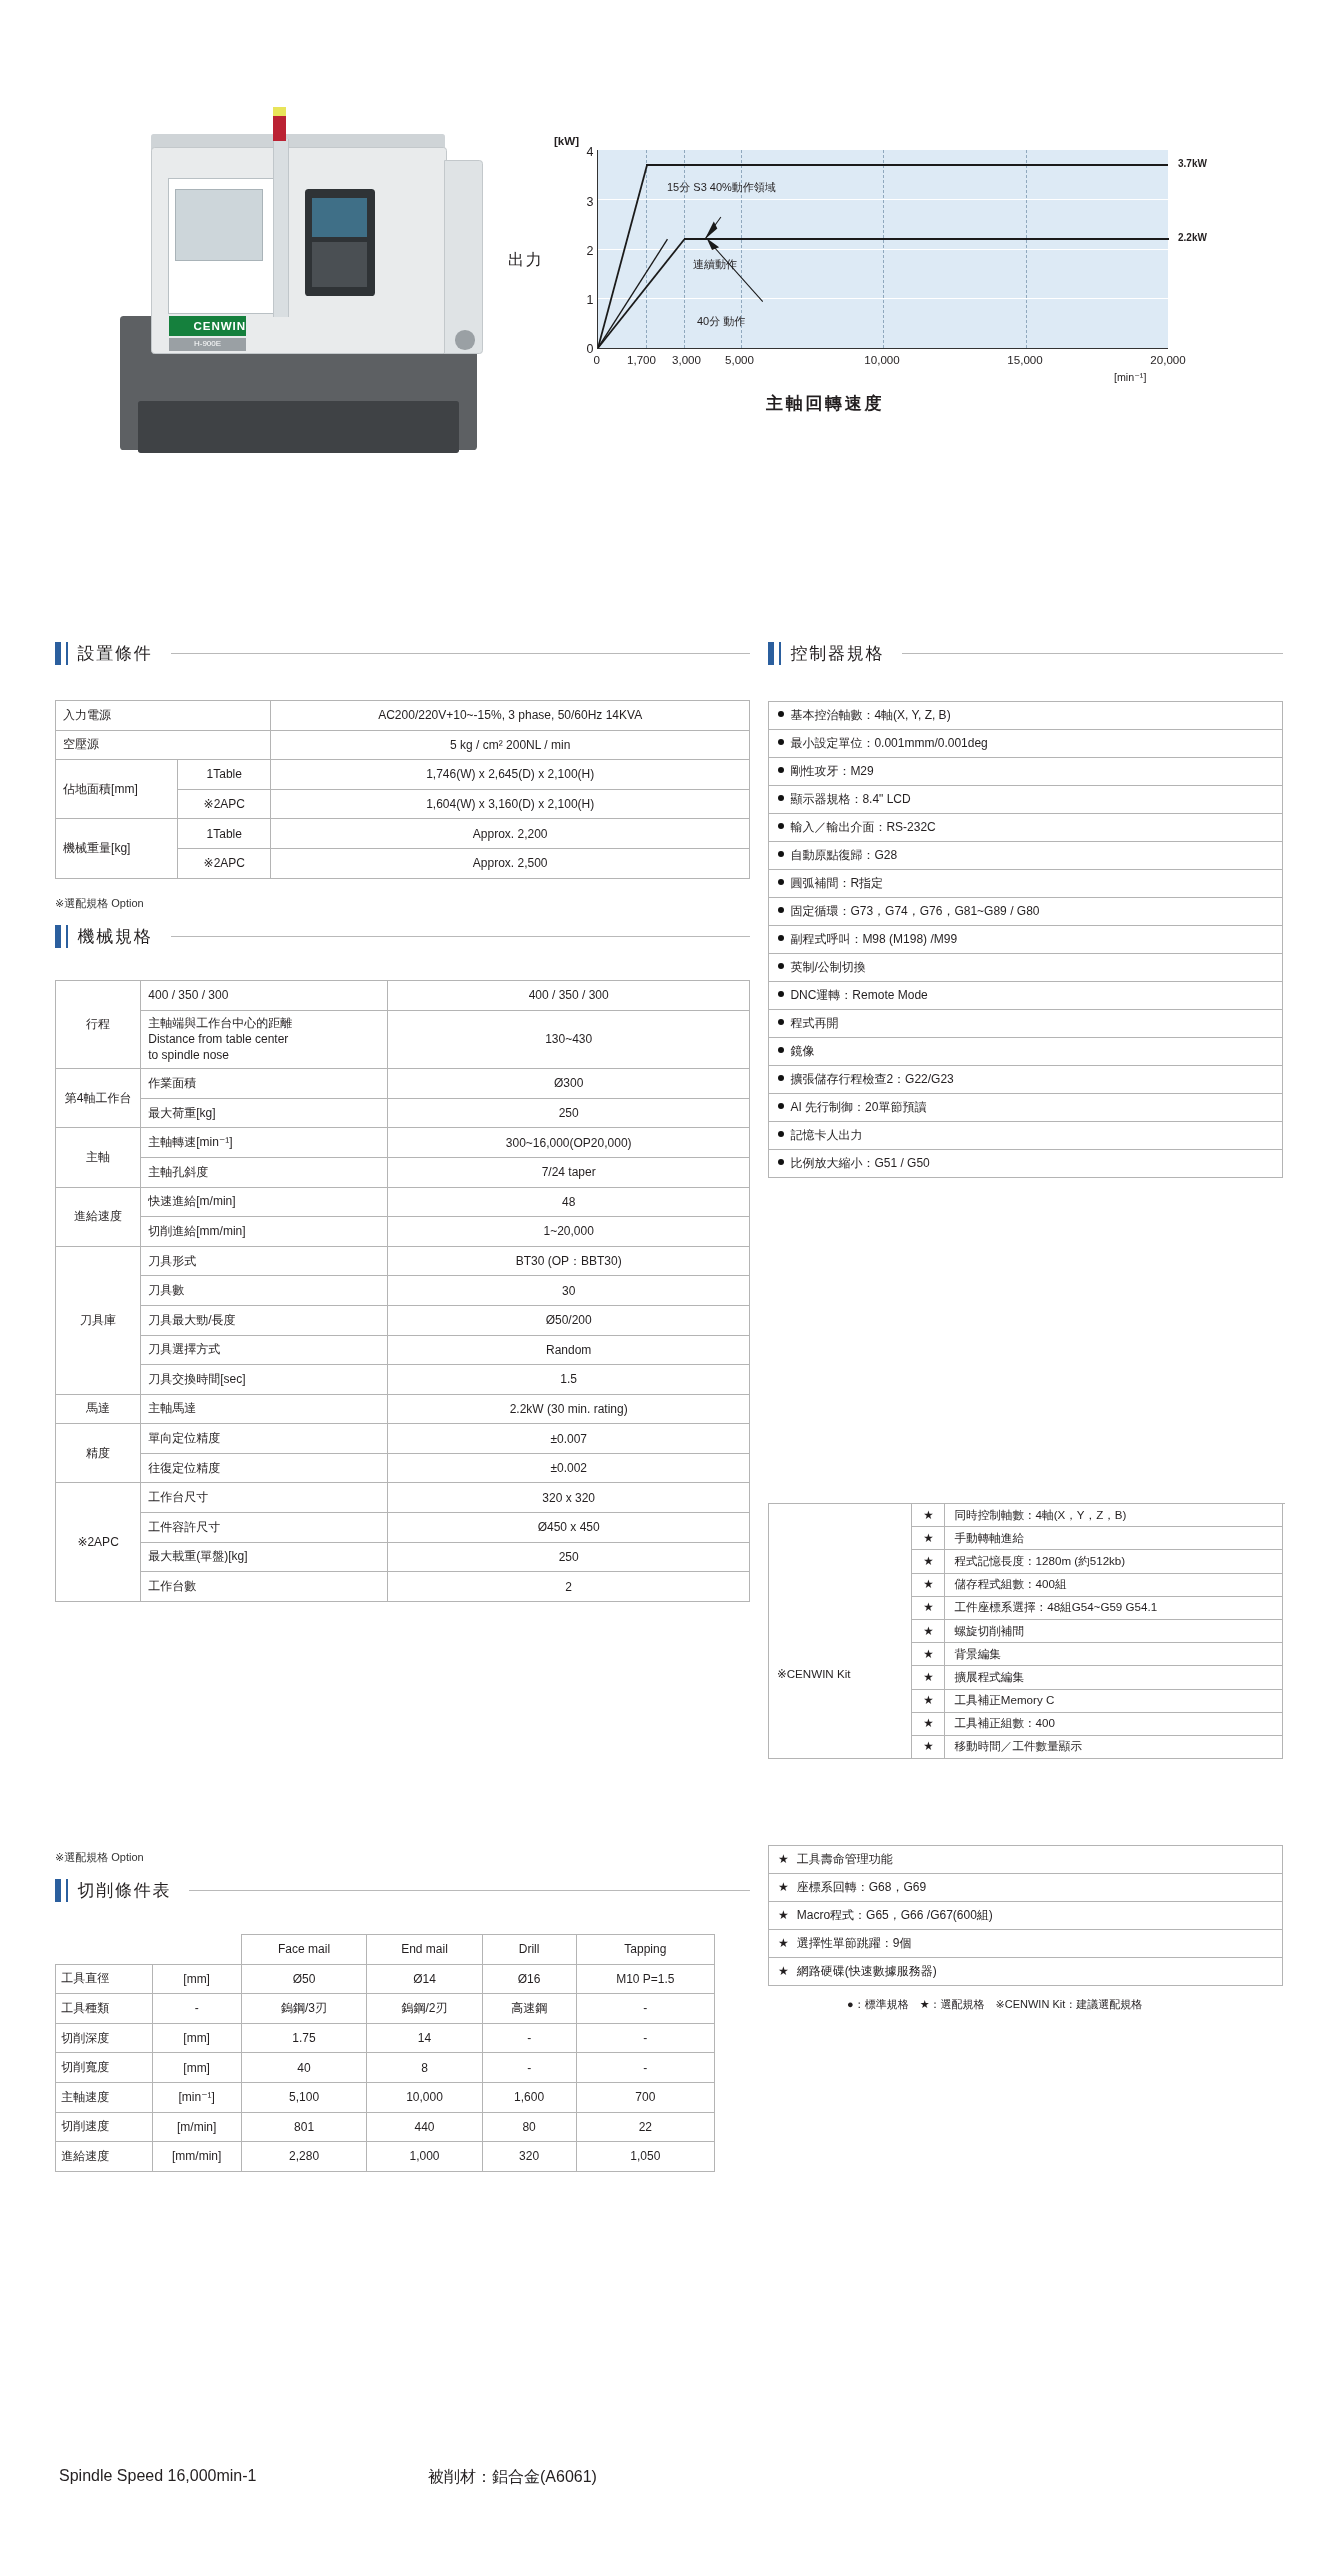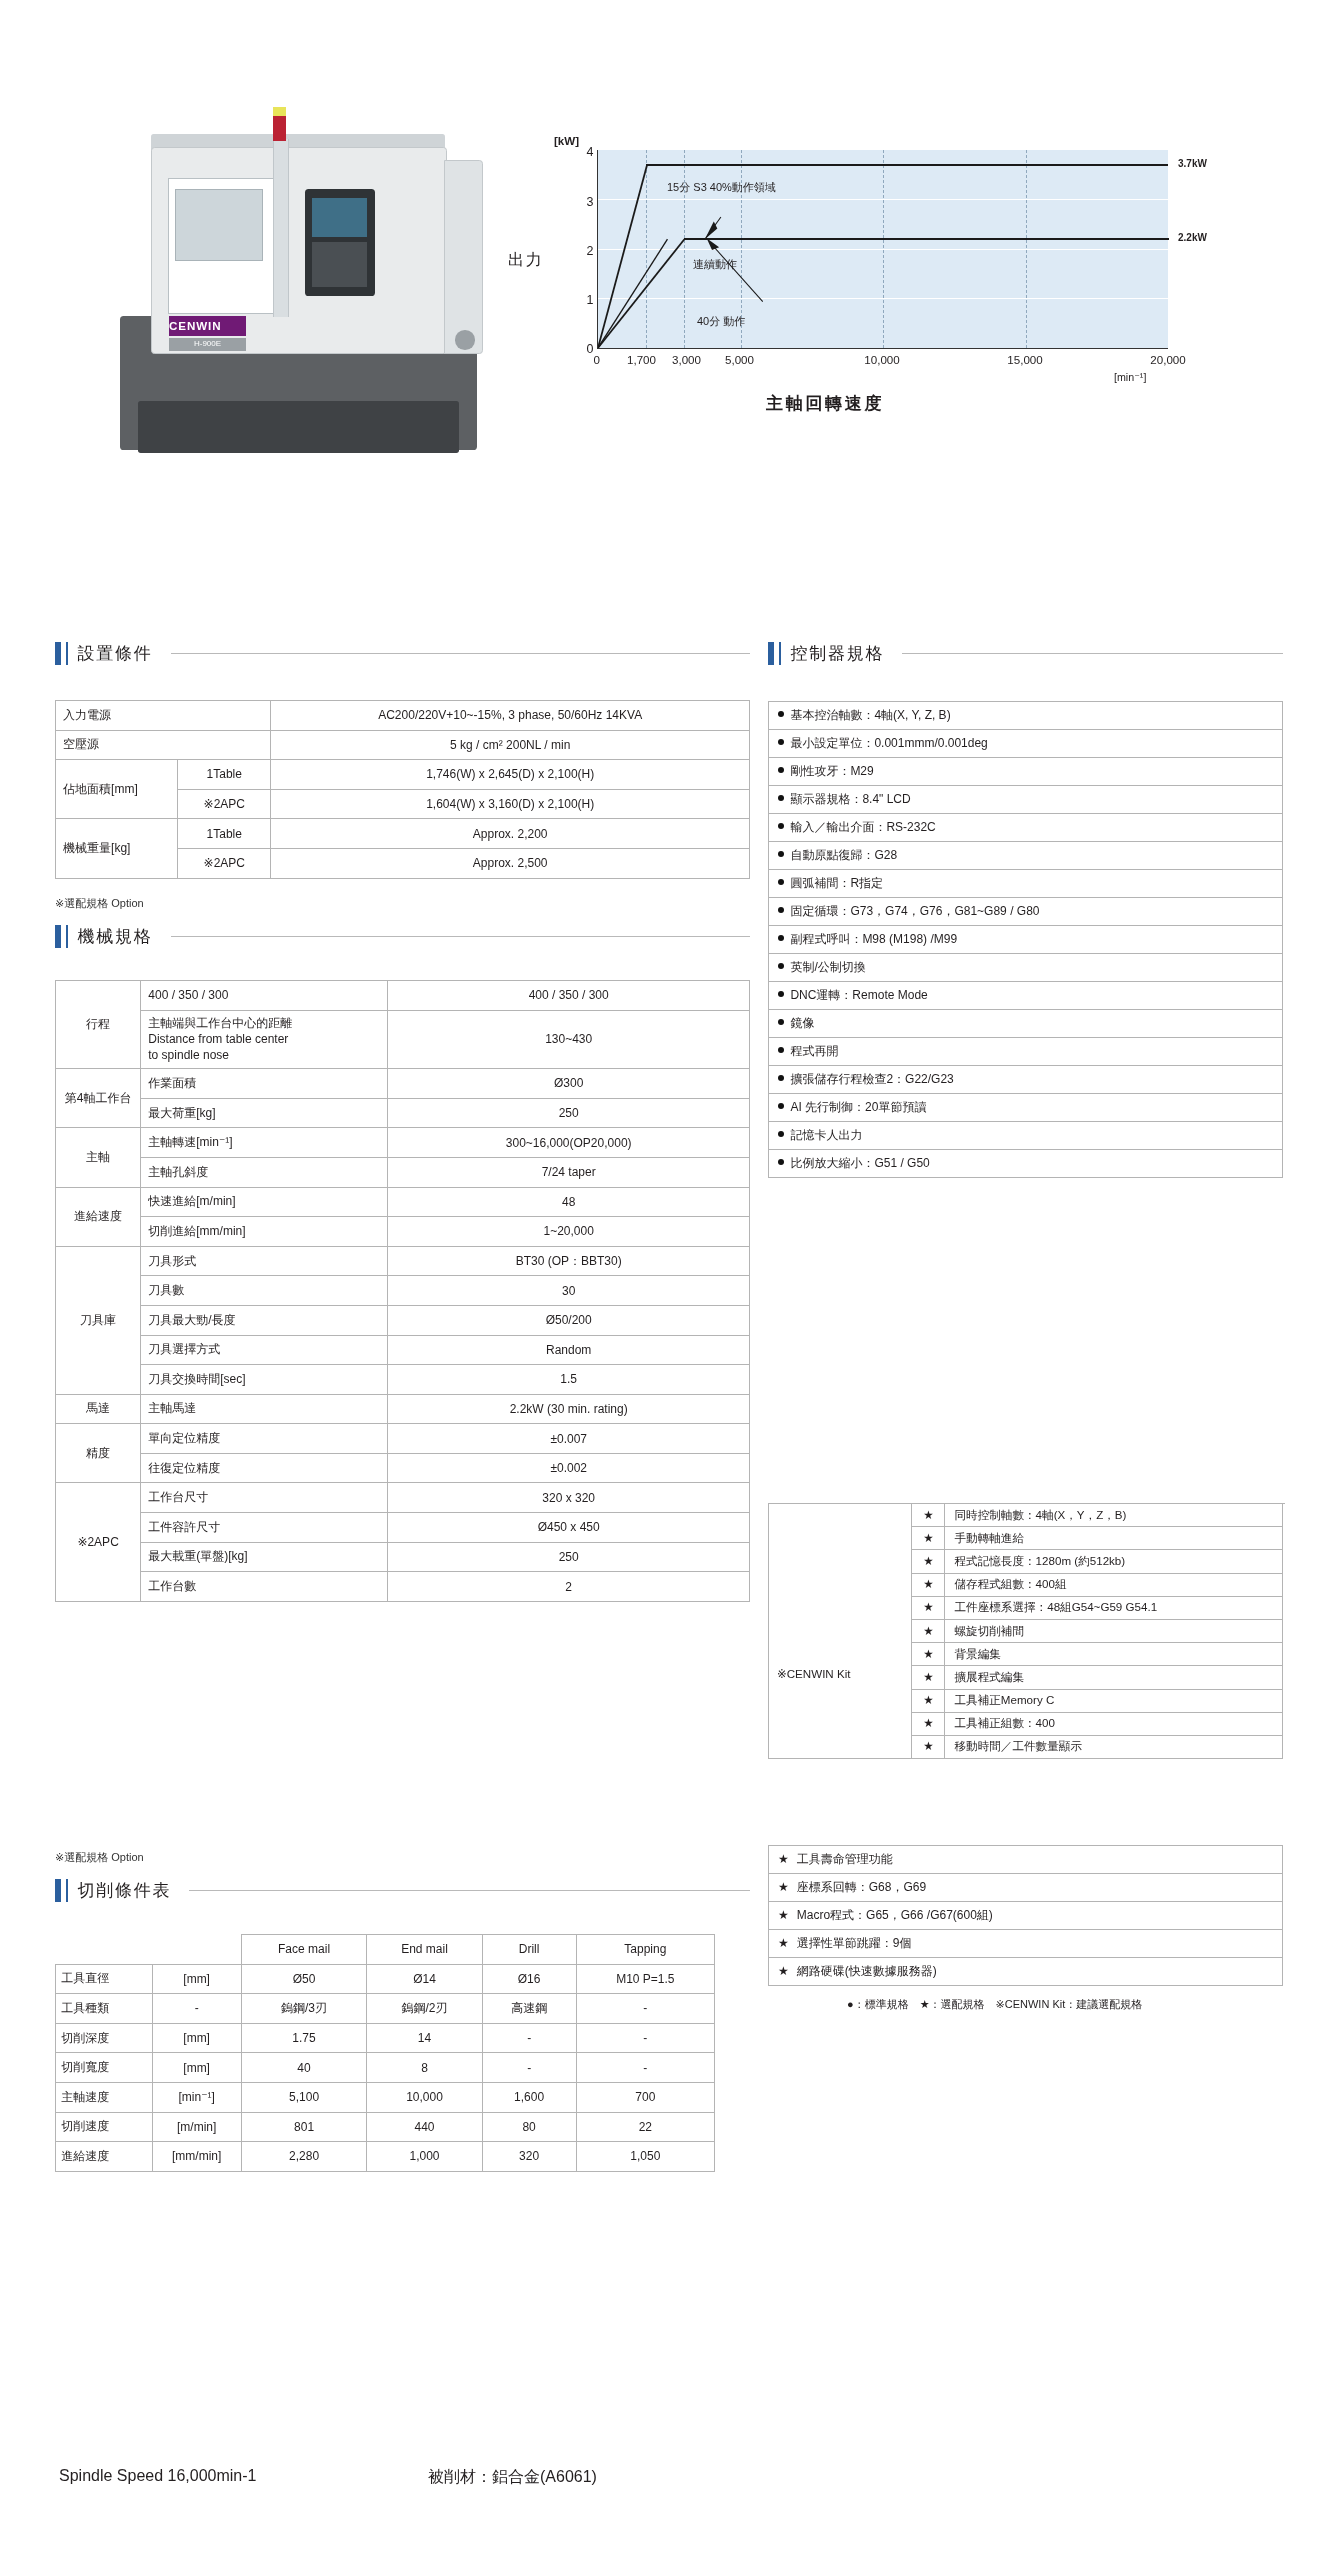--- a/index.html
+++ b/index.html
@@ -17,21 +17,21 @@
   .mp-body{position:absolute;left:53px;top:40px;width:294px;height:205px;background:#e9ebec;border:0.9px solid #c3c8cb;border-radius:3.6px;}
   .mp-body-top{position:absolute;left:53px;top:27px;width:294px;height:19.6px;background:#cfd4d7;border-radius:2.7px 2.7px 0 0;}
   .mp-door{position:absolute;left:70px;top:71px;width:105px;height:134px;background:#ffffff;border:0.9px solid #b9c0c4;}
   .mp-door-glass{position:absolute;left:77px;top:82px;width:86px;height:70px;background:#cdd6da;border:0.9px solid #a9b3b8;}
   .mp-panel{position:absolute;left:207px;top:82px;width:70px;height:107px;background:#2f3336;border-radius:3.6px;}
   .mp-screen{position:absolute;left:214px;top:91px;width:55px;height:39px;background:#3f6f87;}
   .mp-screen2{position:absolute;left:214px;top:135px;width:55px;height:45px;background:#4a4f53;}
   .mp-col{position:absolute;left:175px;top:32px;width:14.3px;height:178px;background:#d9dee1;border-left:0.9px solid #c0c6ca;border-right:0.9px solid #c0c6ca;}
   .mp-light{position:absolute;left:175px;top:7.1px;width:12.5px;height:27px;background:#b23;}
   .mp-light2{position:absolute;left:175px;top:0px;width:12.5px;height:9px;background:#e8e45a;}
-  .mp-logo{position:absolute;left:71px;top:209px;width:77px;height:19.6px;background:#701a75;color:#fff;font-size:11.6px;font-weight:bold;letter-spacing:0.9px;text-align:left;line-height:19.6px;}
+  .mp-logo{position:absolute;left:71px;top:209px;width:77px;height:19.6px;background:#15803d;color:#fff;font-size:11.6px;font-weight:bold;letter-spacing:0.9px;text-align:right;line-height:19.6px;}
   .mp-model{position:absolute;left:71px;top:231px;width:77px;height:12.5px;background:#9aa0a4;color:#fff;font-size:8px;text-align:center;line-height:12.5px;}
   .mp-right{position:absolute;left:346px;top:53px;width:37px;height:192px;background:#dfe3e5;border:0.9px solid #c3c8cb;border-radius:0 3.6px 3.6px 0;}
   .mp-knob{position:absolute;left:357px;top:223px;width:19.6px;height:19.6px;border-radius:50%;background:#9aa0a4;}
 
   
   .chart-wrap{position:absolute;left:499px;top:125px;width:784px;height:374px;}
   .chart-plot{position:absolute;left:98px;top:25px;width:570px;height:198px;background:#ddeaf5;border-left:0.9px solid #333;border-bottom:0.9px solid #333;}
   .chart-plot .hline{position:absolute;left:0;width:100%;height:0.9px;background:#ffffff;}
   .chart-plot .vdash{position:absolute;top:0;height:100%;width:0;border-left:0.9px dashed #8fa8bd;}
   .chart-unit{position:absolute;left:55px;top:9px;font-size:11.6px;font-weight:bold;}
@@ -395,22 +395,22 @@
     <div class="ctl-item"><span class="dot"></span><span>最小設定單位：0.001mmm/0.001deg</span></div>
     <div class="ctl-item"><span class="dot"></span><span>剛性攻牙：M29</span></div>
     <div class="ctl-item"><span class="dot"></span><span>顯示器規格：8.4" LCD</span></div>
     <div class="ctl-item"><span class="dot"></span><span>輸入／輸出介面：RS-232C</span></div>
     <div class="ctl-item"><span class="dot"></span><span>自動原點復歸：G28</span></div>
     <div class="ctl-item"><span class="dot"></span><span>圓弧補間：R指定</span></div>
     <div class="ctl-item"><span class="dot"></span><span>固定循環：G73，G74，G76，G81~G89 / G80</span></div>
     <div class="ctl-item"><span class="dot"></span><span>副程式呼叫：M98 (M198) /M99</span></div>
     <div class="ctl-item"><span class="dot"></span><span>英制/公制切換</span></div>
     <div class="ctl-item"><span class="dot"></span><span>DNC運轉：Remote Mode</span></div>
+    <div class="ctl-item"><span class="dot"></span><span>程式再開</span></div>
     <div class="ctl-item"><span class="dot"></span><span>鏡像</span></div>
-    <div class="ctl-item"><span class="dot"></span><span>程式再開</span></div>
     <div class="ctl-item"><span class="dot"></span><span>擴張儲存行程檢查2：G22/G23</span></div>
     <div class="ctl-item"><span class="dot"></span><span>AI 先行制御：20單節預讀</span></div>
     <div class="ctl-item"><span class="dot"></span><span>記憶卡人出力</span></div>
     <div class="ctl-item" style="border-bottom:0.9px solid #b4b4b4;"><span class="dot"></span><span>比例放大縮小：G51 / G50</span></div>
   </div>
 
   <div style="position:absolute;left:768px;top:1503px;width:515px;border:0.9px solid #b4b4b4;border-bottom:none;height:0;"></div>
   <div class="kit-label" style="left:777px;top:1667px;">※CENWIN Kit</div>
 
   <div style="position:absolute;left:768px;top:1503px;width:515px;">

